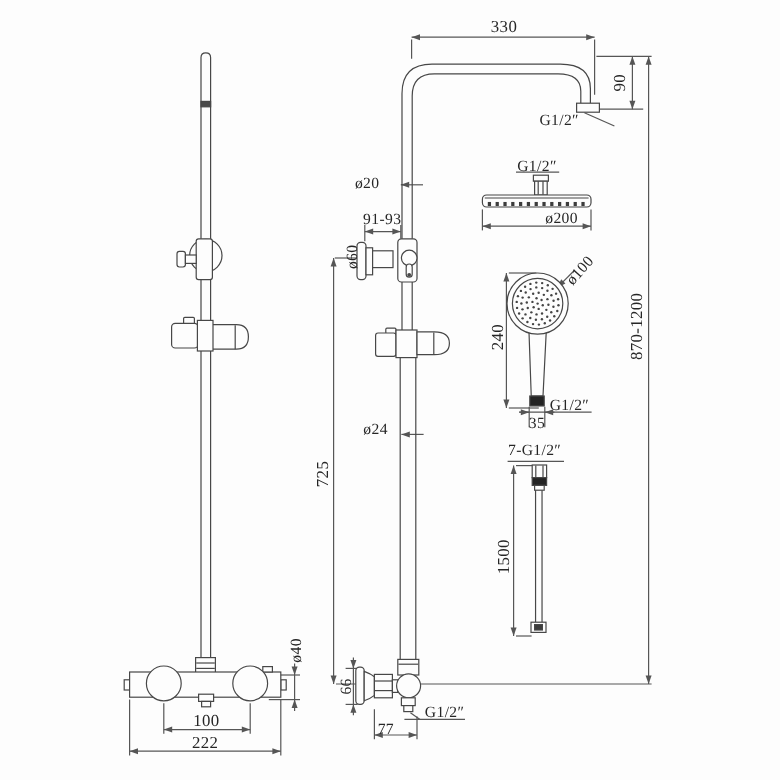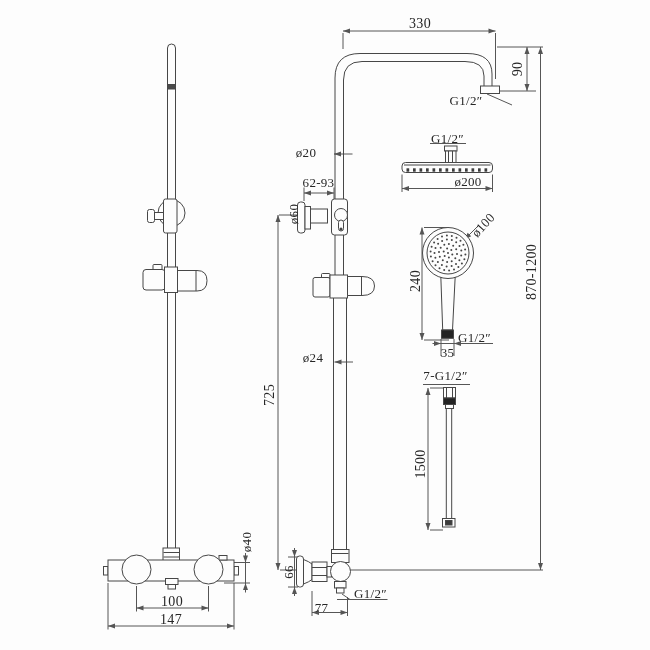--- a/index.html
+++ b/index.html
@@ -298,33 +298,33 @@
       <rect x="442.5" y="518.5" width="12.5" height="8.5"></rect>
       <rect x="445.5" y="520.5" width="6.5" height="4.5" fill="#3c3c3c"></rect>
     </g>
   </g>
 </svg>
 
 <span class="lbl" style="left:420px;top:23.5px">330</span>
 <span class="lbl rot" style="left:518px;top:68.5px">90</span>
 <span class="lbl sm" style="left:466px;top:100px">G1/2″</span>
 <span class="lbl sm" style="left:306px;top:151.5px">ø20</span>
-<span class="lbl sm" style="left:318.5px;top:181.5px">62-93</span>
+<span class="lbl sm" style="left:318.5px;top:181.5px">91-93</span>
 <span class="lbl sm rot" style="left:292.5px;top:214px">ø60</span>
 <span class="lbl sm" style="left:447.5px;top:137.5px">G1/2″</span>
 <span class="lbl sm" style="left:468px;top:180.5px">ø200</span>
 <span class="lbl sm rot45" style="left:483px;top:225px">ø100</span>
 <span class="lbl rot" style="left:415.5px;top:281px">240</span>
 <span class="lbl rot" style="left:532px;top:272px">870-1200</span>
 <span class="lbl sm" style="left:474.5px;top:337px">G1/2″</span>
 <span class="lbl sm" style="left:447.5px;top:351.5px">35</span>
 <span class="lbl sm" style="left:313px;top:357px">ø24</span>
 <span class="lbl sm" style="left:445.5px;top:375px">7-G1/2″</span>
 <span class="lbl rot" style="left:269.5px;top:395px">725</span>
 <span class="lbl rot" style="left:421px;top:464px">1500</span>
 <span class="lbl sm rot" style="left:288px;top:572px">66</span>
 <span class="lbl sm" style="left:321.5px;top:606.5px">77</span>
 <span class="lbl sm" style="left:370.5px;top:592.5px">G1/2″</span>
 <span class="lbl sm rot" style="left:245.5px;top:541.5px">ø40</span>
 <span class="lbl" style="left:172px;top:601.5px">100</span>
-<span class="lbl" style="left:171px;top:619.5px">147</span>
+<span class="lbl" style="left:171px;top:619.5px">222</span>
 
 </div>
 
 </body></html>

